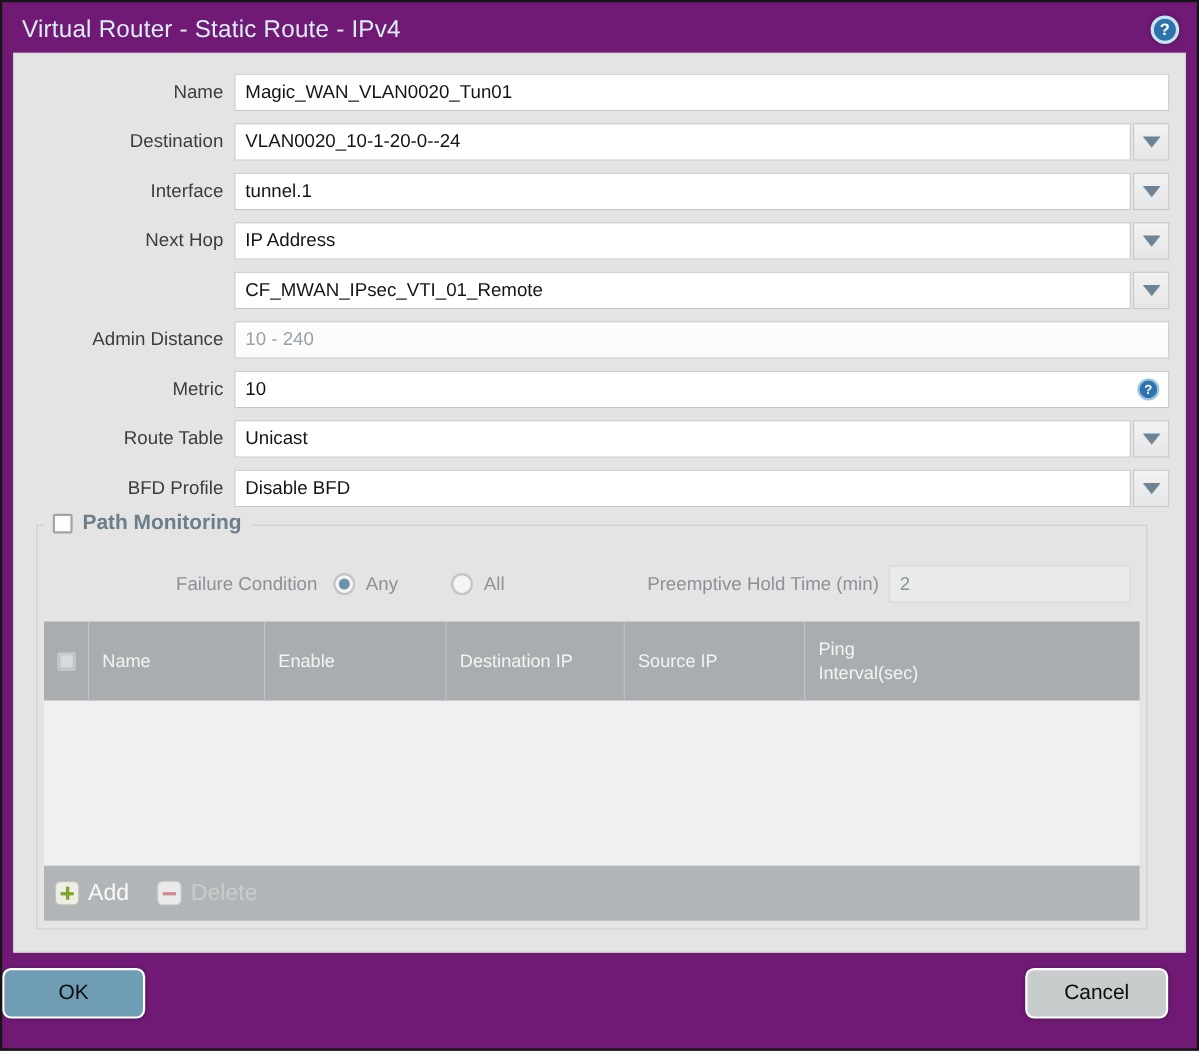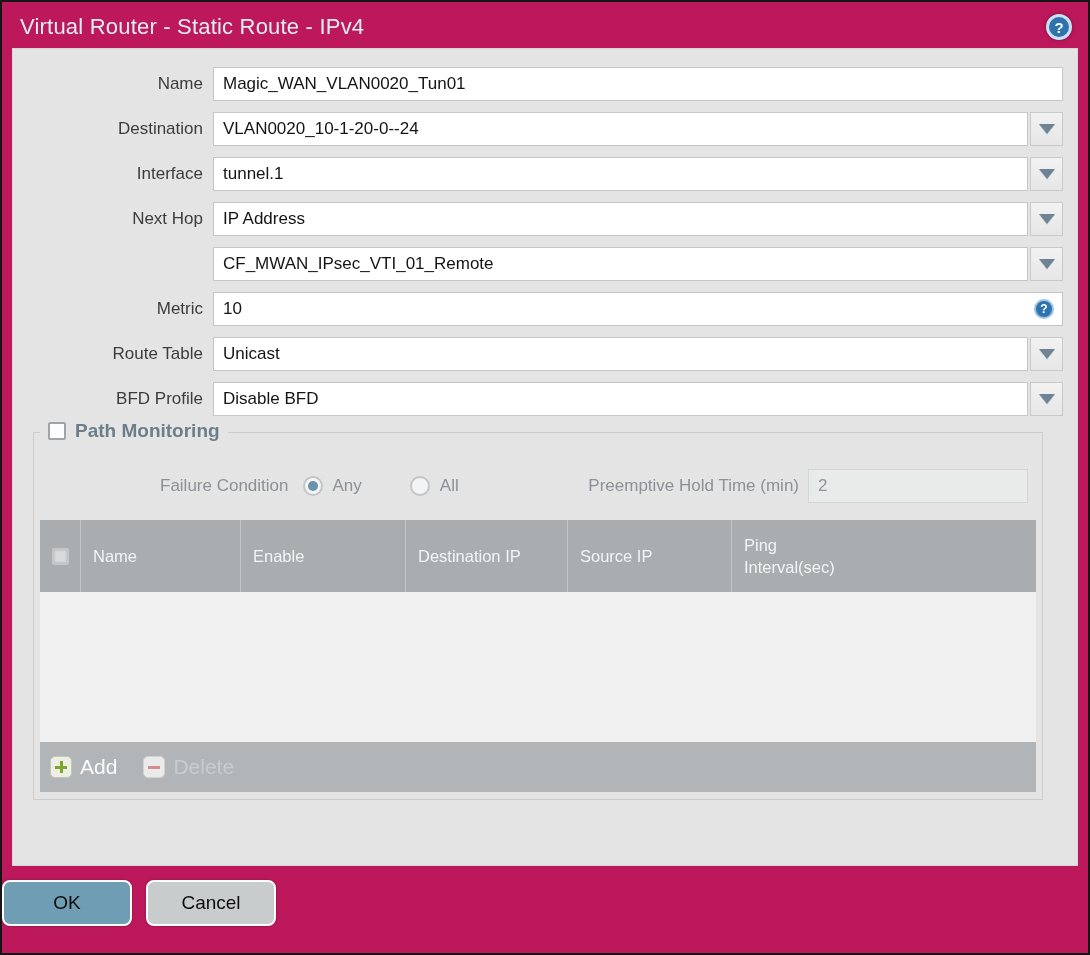--- a/index.html
+++ b/index.html
@@ -1,20 +1,20 @@
 <!DOCTYPE html>
 <html><head>
 <meta charset="utf-8">
 <style>
   html,body{margin:0;padding:0;background:#000;}
   *{box-sizing:border-box;}
   .window{
     width:1090px;height:955px;
     border:2px solid #151515;
-    background:#be185d;
+    background:#701a75;
     position:relative;
     font-family:"Liberation Sans", sans-serif;
     overflow:hidden;
   }
   
   .titlebar{
     height:46px;display:flex;align-items:center;justify-content:space-between;
     padding:4px 16px 0 18px;
   }
   .title{color:#ddedf5;font-size:22px;letter-spacing:.2px;}
@@ -130,21 +130,21 @@
     content:"";position:absolute;background:#7fa62c;
   }
   .tool-icon.plus::before{left:4px;top:8.5px;width:12px;height:3px;}
   .tool-icon.plus::after{left:8.5px;top:4px;width:3px;height:12px;}
   .tool-icon.minus{background:#eaeaea;border:1px solid #d2d2d2;}
   .tool-icon.minus::before{
     content:"";position:absolute;left:4px;top:8.5px;width:12px;height:3px;background:#cf8d8d;
   }
   
   .bottombar{
-    height:89px;display:flex;justify-content:flex-start;align-items:flex-start;
+    height:89px;display:flex;justify-content:space-between;align-items:flex-start;
     padding:14px 26px 0 0;gap:14px;
   }
   .btn{
     width:130px;height:46px;border-radius:8px;border:2px solid #ffffff;
     font-family:"Liberation Sans", sans-serif;
     font-size:19px;color:#0d0d0d;cursor:pointer;
     box-shadow:0 0 3px rgba(0,0,0,.3);
   }
   .btn.ok{background:#6f9eb4;}
   .btn.cancel{background:#c9cccc;}
@@ -201,20 +201,26 @@
     <div class="form-row">
       <span class="form-label"></span>
       <span class="field">
         <input class="txt" type="text" value="CF_MWAN_IPsec_VTI_01_Remote" style="">
         <span class="dd-btn">
           <span class="tri-down"></span>
         </span>
       </span>
     </div>
 
+    <div class="form-row">
+      <span class="form-label">Admin Distance</span>
+      <span class="field">
+        <input class="txt soft" type="text" placeholder="10 - 240" style="">
+      </span>
+    </div>
 
     <div class="form-row">
       <span class="form-label">Metric</span>
       <span class="field">
         <input class="txt with-help" type="text" value="10" style="">
         <span class="inline-help">?</span>
       </span>
     </div>
 
     <div class="form-row">

